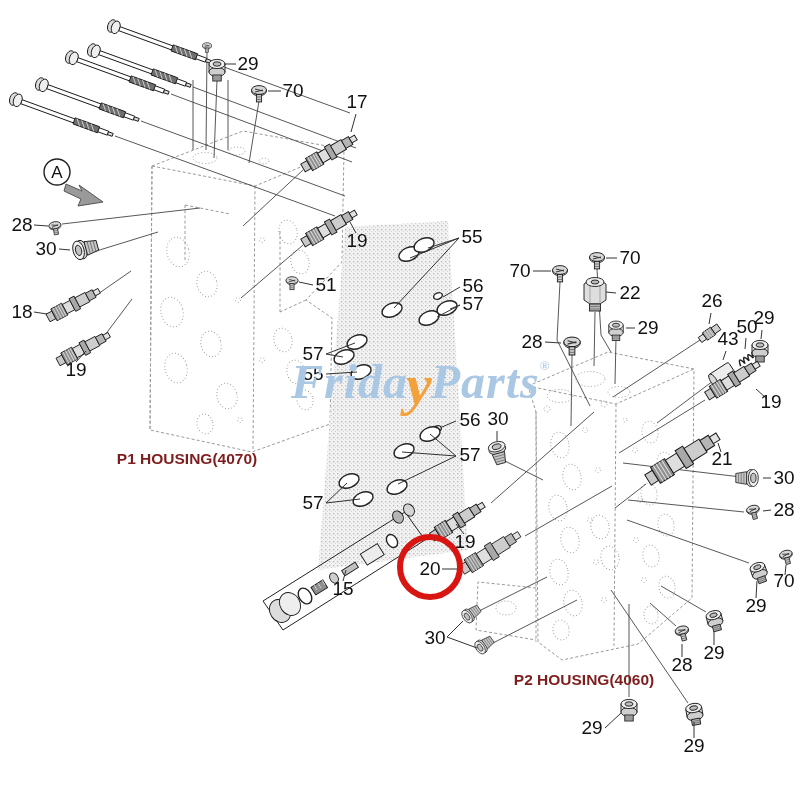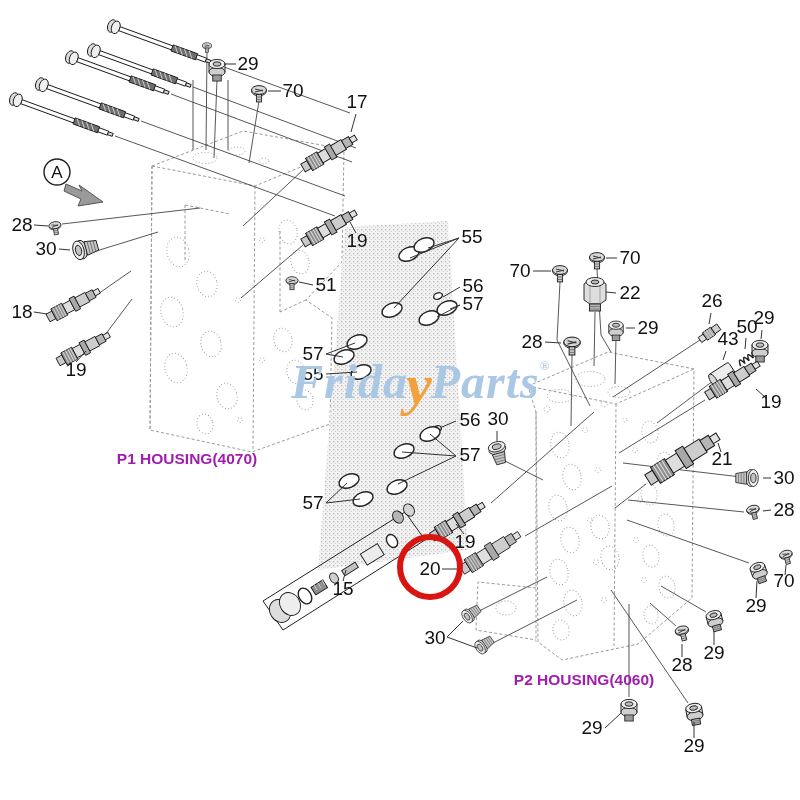--- a/index.html
+++ b/index.html
@@ -14,21 +14,21 @@
   .lead{stroke:#333;stroke-width:1;fill:none;}
   text.pl{font:19px "Liberation Sans",sans-serif;fill:#111;}
   .ink{stroke:#1a1a1a;stroke-width:.9;}
   .oring{fill:#fff;stroke:#222;stroke-width:1.4;}
   
   .wm{position:absolute;left:291px;top:354px;white-space:nowrap;
       font-family:Liberation Serif, serif;font-weight:bold;font-style:italic;
       font-size:48px;letter-spacing:1px;color:#aac7e3;z-index:3;}
   .wm .wm-y{color:#f2a13c;font-size:58px;line-height:10px;position:relative;top:6px;margin:0 -2px;}
   .wm .wm-reg{font-size:13px;vertical-align:28px;color:#b7cde8;}
-  .cap{position:absolute;transform:translateX(-50%);font-weight:bold;font-size:15.5px;color:#a21caf;
+  .cap{position:absolute;transform:translateX(-50%);font-weight:bold;font-size:15.5px;color:#7f1d1d;
        font-family:"Liberation Sans",sans-serif;z-index:4;white-space:nowrap;}
 </style>
 </head>
 <body>
 
 <div id="stage">
 
 <svg width="800" height="800" viewBox="0 0 800 800">
   <defs>
     <pattern id="stipple" width="4" height="4" patternUnits="userSpaceOnUse">

